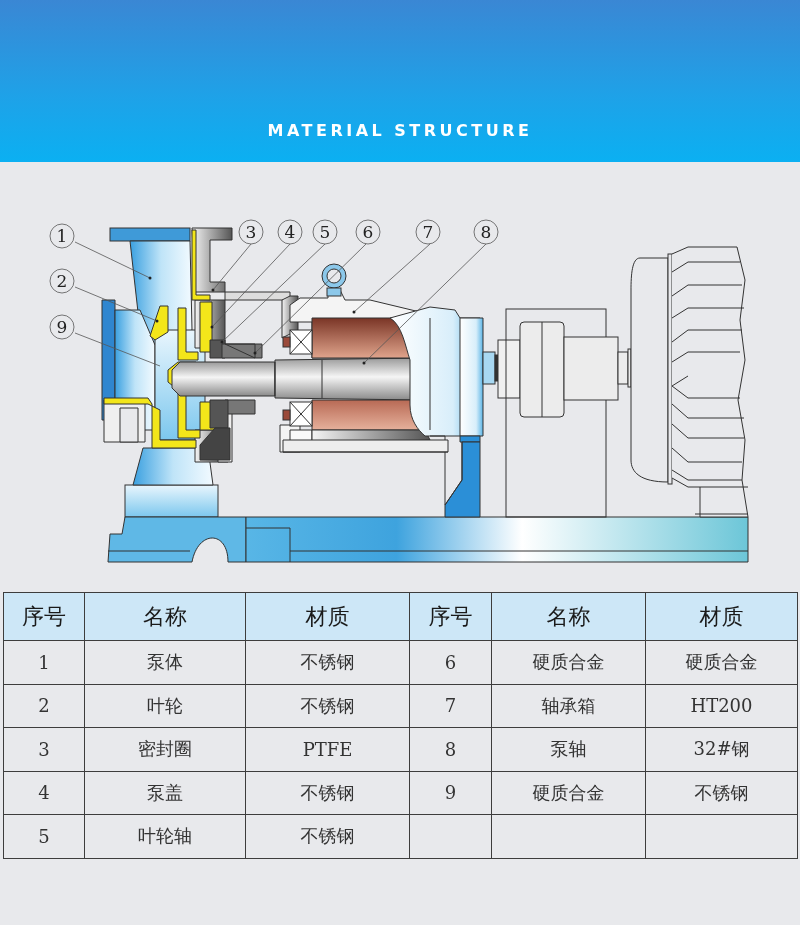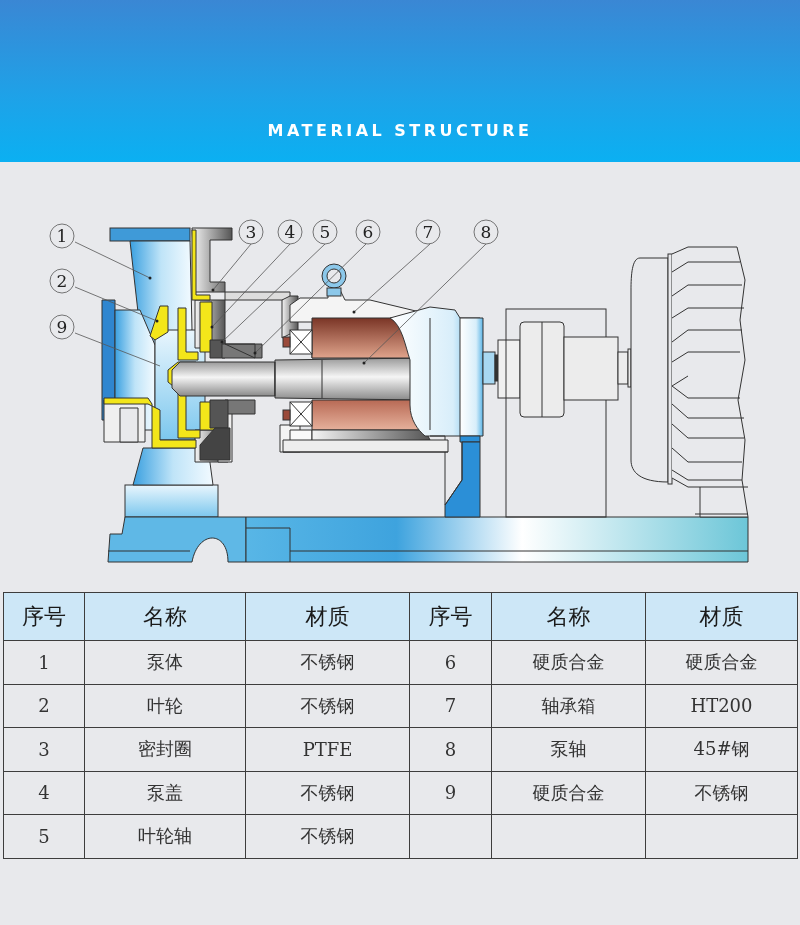--- a/index.html
+++ b/index.html
@@ -304,21 +304,21 @@
       <td>7</td>
       <td>轴承箱</td>
       <td>HT200</td>
     </tr>
     <tr>
       <td>3</td>
       <td>密封圈</td>
       <td>PTFE</td>
       <td>8</td>
       <td>泵轴</td>
-      <td>45#钢</td>
+      <td>32#钢</td>
     </tr>
     <tr>
       <td>4</td>
       <td>泵盖</td>
       <td>不锈钢</td>
       <td>9</td>
       <td>硬质合金</td>
       <td>不锈钢</td>
     </tr>
     <tr>

